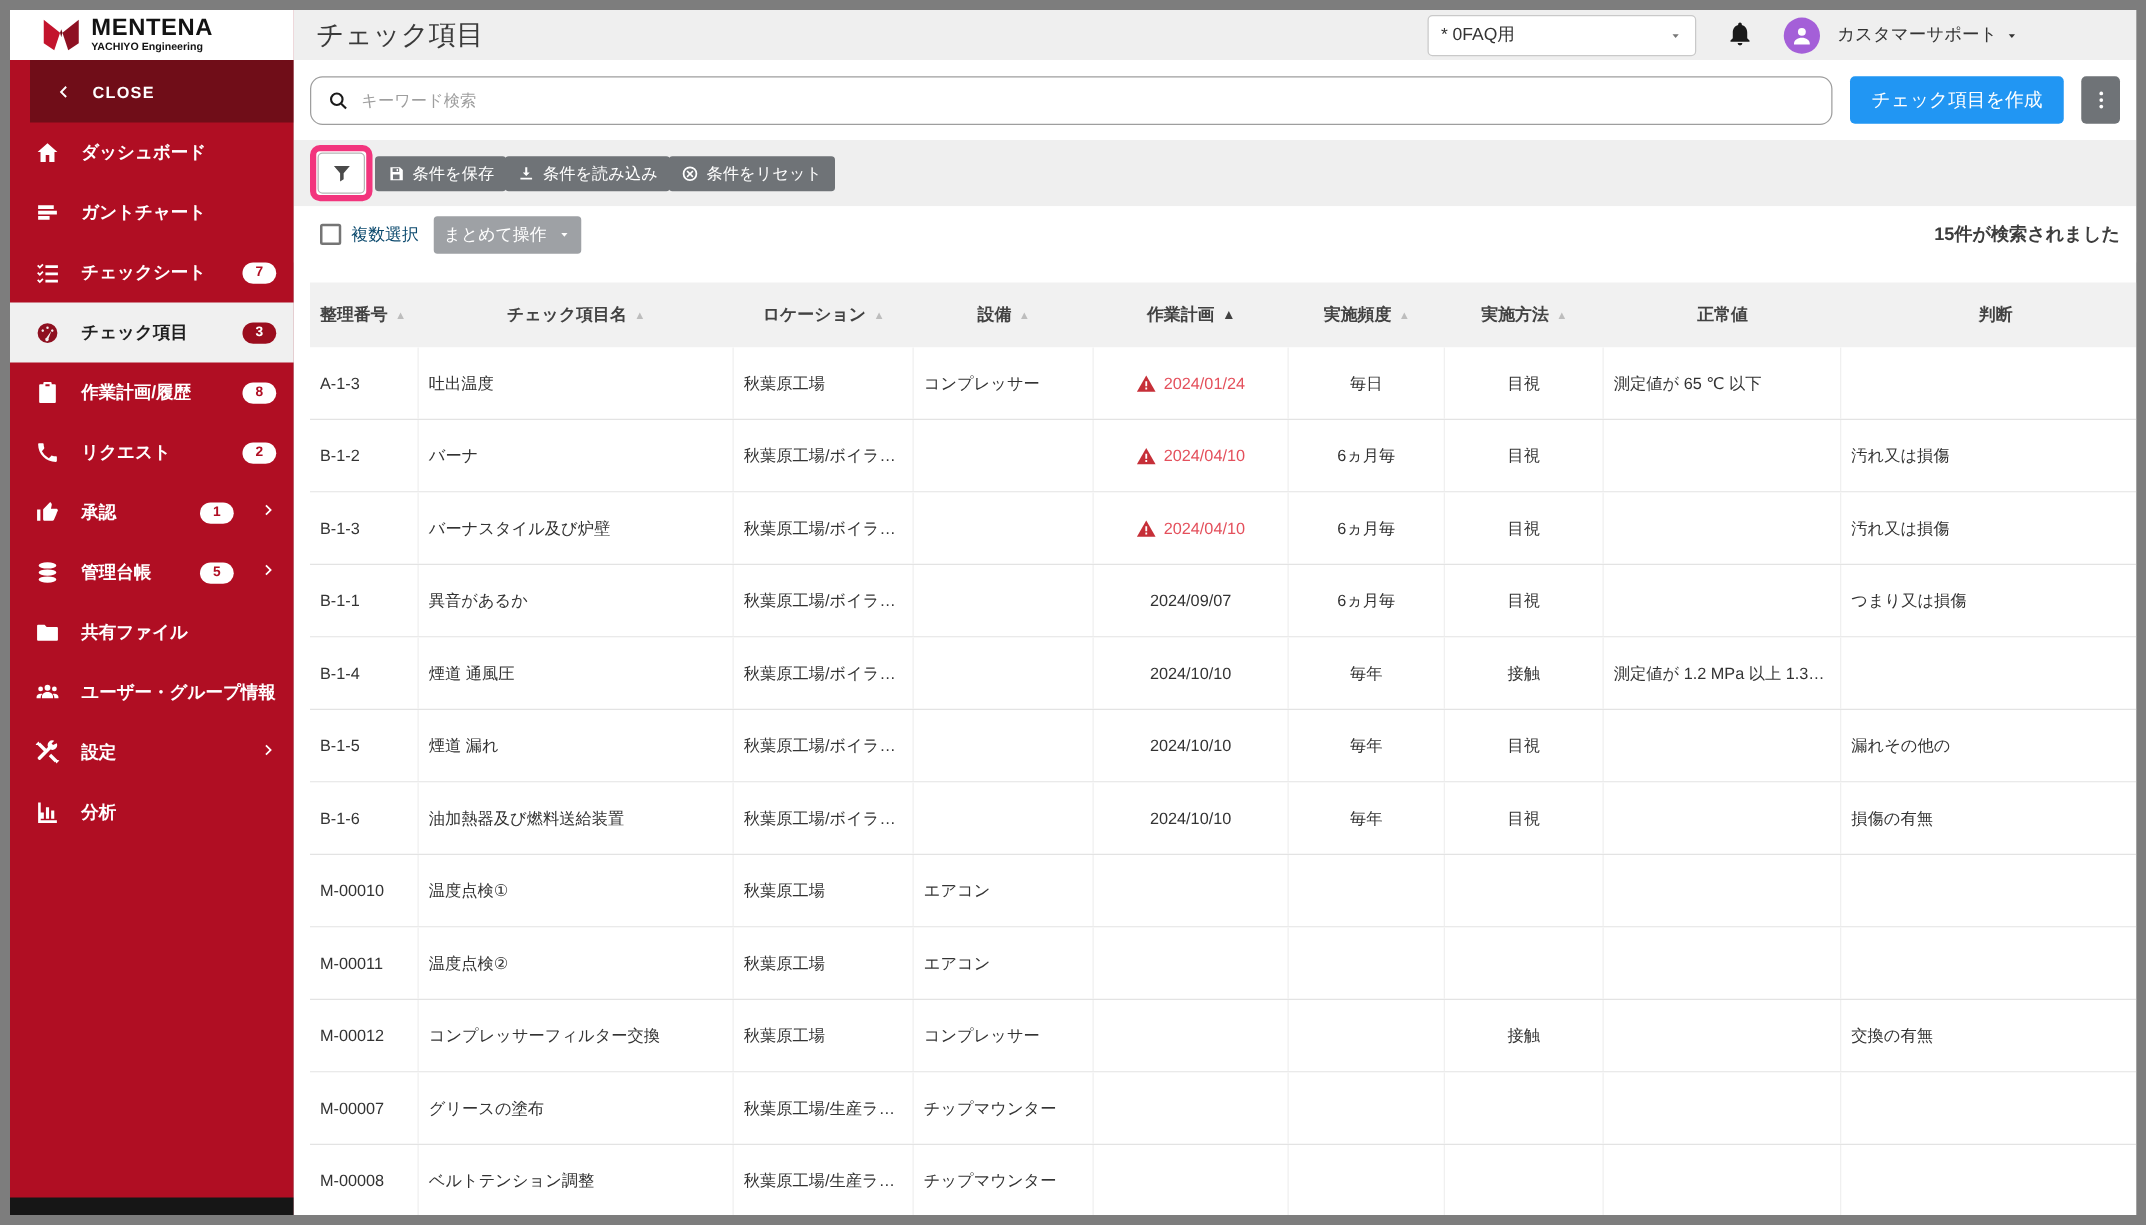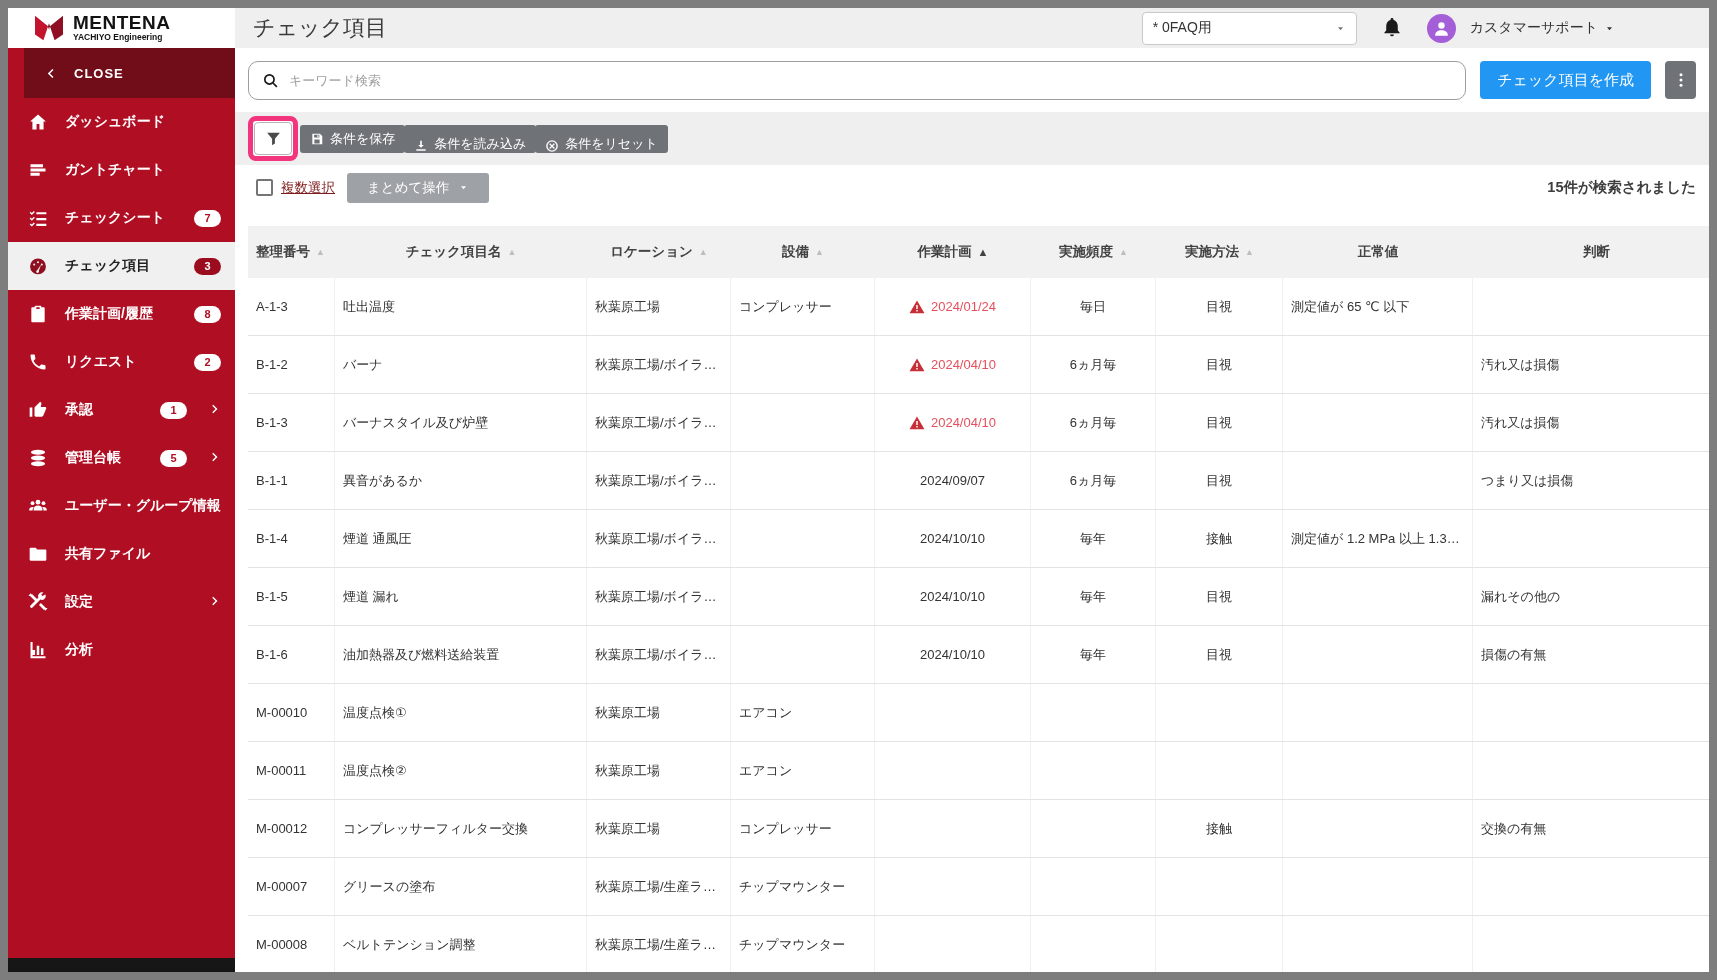--- a/index.html
+++ b/index.html
@@ -61,27 +61,27 @@
   .btn-dots svg { width:18px; height:18px; fill:#fff; }
 
   .filter-row { height:53px; background:#EFEFEF; display:flex; align-items:center; padding:0 13px; gap:2px; }
   .filter-highlight { border:5px solid #F2357D; border-radius:8px; padding:1px; background:#fff; }
   .btn-filter { width:38px; height:33px; background:#fff; border:1px solid #b5b5b5; border-radius:4px;
     display:flex; align-items:center; justify-content:center; cursor:pointer; }
   .btn-filter svg { width:17px; height:17px; fill:#4a4a4a; }
   .btn-gray { height:28px; background:#6F7377; color:#fff; border:none; border-radius:3px; padding:0 10px;
     font-size:13px; display:flex; align-items:center; gap:6px; cursor:pointer; font-family:inherit; white-space:nowrap; }
   .btn-gray svg { width:14px; height:14px; fill:#fff; }
-  .btn-gray + .btn-gray { margin-left:-3px;align-items:flex-end; }
+  .btn-gray + .btn-gray { margin-left:-3px; }
 
   .select-row { height:45px; display:flex; align-items:center; padding:0 13px; gap:12px; background:#fff; }
   .chk-wrap { display:flex; align-items:center; gap:8px; margin-left:8px; }
   .chk { width:17px; height:17px; border:2px solid #757575; border-radius:2px; background:#fff; cursor:pointer; }
-  .chk-label { font-size:13.5px; color:#7f1d1d;text-decoration:underline; }
-  .btn-bulk { height:30px; background:#9EA1A5; color:#fff; border:none; border-radius:3px; padding:0 20px;
+  .chk-label { font-size:13.5px; color:#0c4a6e; }
+  .btn-bulk { height:30px; background:#9EA1A5; color:#fff; border:none; border-radius:3px; padding:0 8px;
     font-size:13.5px; display:flex; align-items:center; gap:9px; cursor:pointer; font-family:inherit; }
   .btn-bulk .caret { color:#fff; }
   .result-count { margin-left:auto; font-size:14.5px; font-weight:600; color:#3d3d3d; }
 
   
   .table-wrap { flex:1; overflow:hidden; padding:16px 0 0 13px; }
   .grid-row { display:grid; grid-template-columns:87px 252px 144px 144px 156px 125px 127px 190px 247px; width:1472px; }
   .thead { height:52px; background:#F1F1F1; }
   .th { display:flex; align-items:center; font-size:13.5px; font-weight:700; color:#424242;
     padding:0 8px; gap:6px; cursor:pointer; }
@@ -290,33 +290,33 @@
     <span class="nav-badge">5</span>
     <span class="nav-chev">
       <svg fill="#fff">
               <use href="#i-chev-right"></use>
             </svg>
     </span>
   </div>
         <div class="nav-item">
     <span class="nav-icon">
             <svg>
+              <use href="#i-folder"></use>
+            </svg>
+          </span>
+    <span class="nav-label">共有ファイル</span>
+
+  </div>
+        <div class="nav-item">
+    <span class="nav-icon">
+            <svg>
               <use href="#i-users"></use>
             </svg>
           </span>
     <span class="nav-label">ユーザー・グループ情報</span>
-
-  </div>
-        <div class="nav-item">
-    <span class="nav-icon">
-            <svg>
-              <use href="#i-folder"></use>
-            </svg>
-          </span>
-    <span class="nav-label">共有ファイル</span>
 
   </div>
         <div class="nav-item">
     <span class="nav-icon">
             <svg>
               <use href="#i-tools"></use>
             </svg>
           </span>
     <span class="nav-label">設定</span>
 

